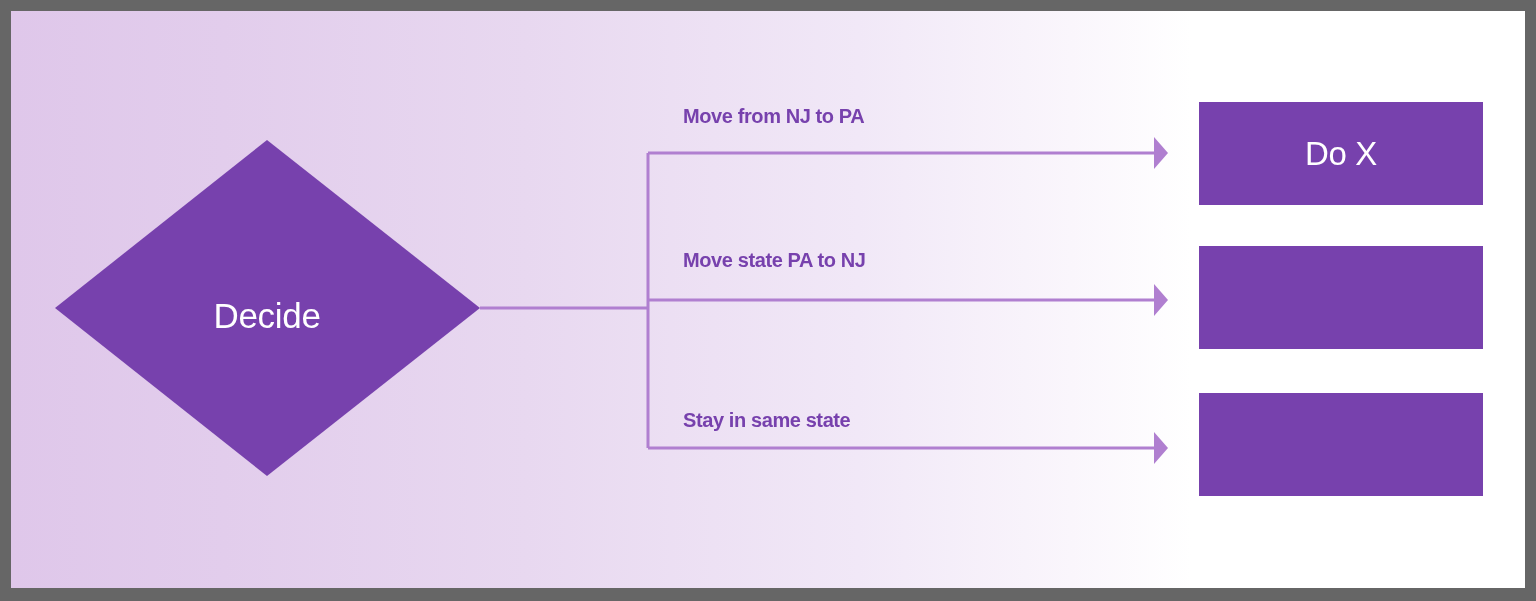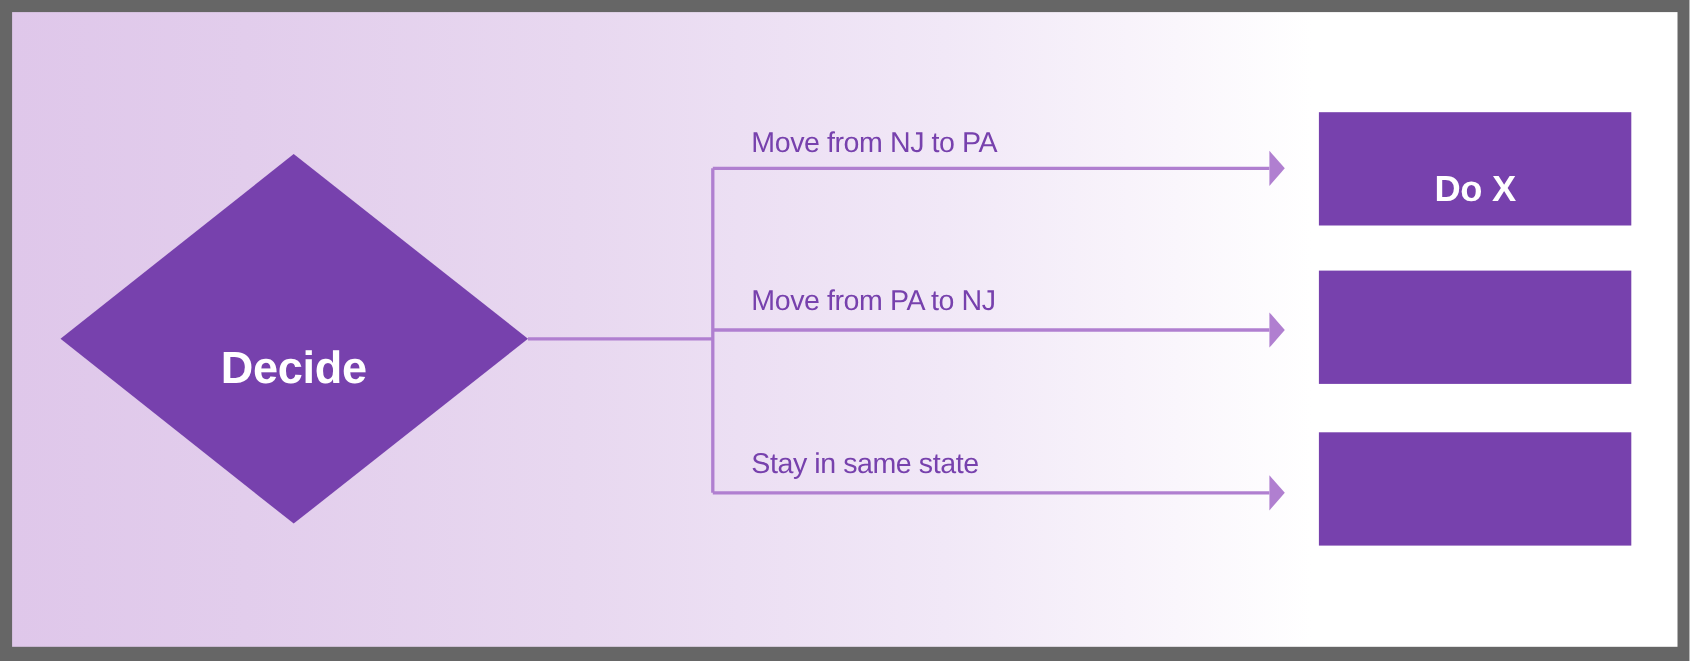--- a/index.html
+++ b/index.html
@@ -48,57 +48,55 @@
     display: block;
   }
 
   
   .node-text {
     position: absolute;
     display: flex;
     align-items: center;
     justify-content: center;
     color: #ffffff;
-    font-weight: bold;
+    font-weight: normal;
     letter-spacing: -0.3px;
     white-space: nowrap;
     pointer-events: none;
-    margin-top: 18px;
   }
 
   #decide-text {
     left: 44px;
     top: 265px;
     width: 424px;
     height: 80px;
-    font-size: 41px;
+    font-size: 35px;
   }
 
   .action-box-text {
     width: 284px;
     height: 103px;
     font-size: 33px;
   }
   #do-x-text { left: 1188px; top: 91px; }
   #do-y-text { left: 1188px; top: 235px; }
   #do-z-text { left: 1188px; top: 382px; }
 
   .edge-label {
     position: absolute;
     color: #7741ad;
-    font-weight: normal;
-    font-size: 26px;
+    font-weight: bold;
+    font-size: 20px;
     letter-spacing: -0.4px;
     white-space: nowrap;
     line-height: 1;
-    margin-top: 10px;
   }
   #label-0 { left: 672px; top: 95px; }
   #label-1 { left: 672px; top: 239px; }
-  #label-2 { left: 672px; top: 387px; }
+  #label-2 { left: 672px; top: 399px; }
 </style>
 </head>
 <body>
 
 <div id="canvas">
   <div id="stage">
 
     <svg id="vector" viewBox="0 0 1514 577" xmlns="http://www.w3.org/2000/svg">
 
       <g>
@@ -129,17 +127,17 @@
       <rect x="1188" y="91" width="284" height="103" fill="#7741ad"></rect>
       <rect x="1188" y="235" width="284" height="103" fill="#7741ad"></rect>
       <rect x="1188" y="382" width="284" height="103" fill="#7741ad"></rect>
     </svg>
 
     <div id="decide-text" class="node-text">Decide</div>
 
     <div id="do-x-text" class="node-text action-box-text">Do X</div>
 
     <div id="label-0" class="edge-label">Move from NJ to PA</div>
-    <div id="label-1" class="edge-label">Move from PA to NJ</div>
+    <div id="label-1" class="edge-label">Move state PA to NJ</div>
     <div id="label-2" class="edge-label">Stay in same state</div>
 
   </div>
 </div>
 
 </body></html>

